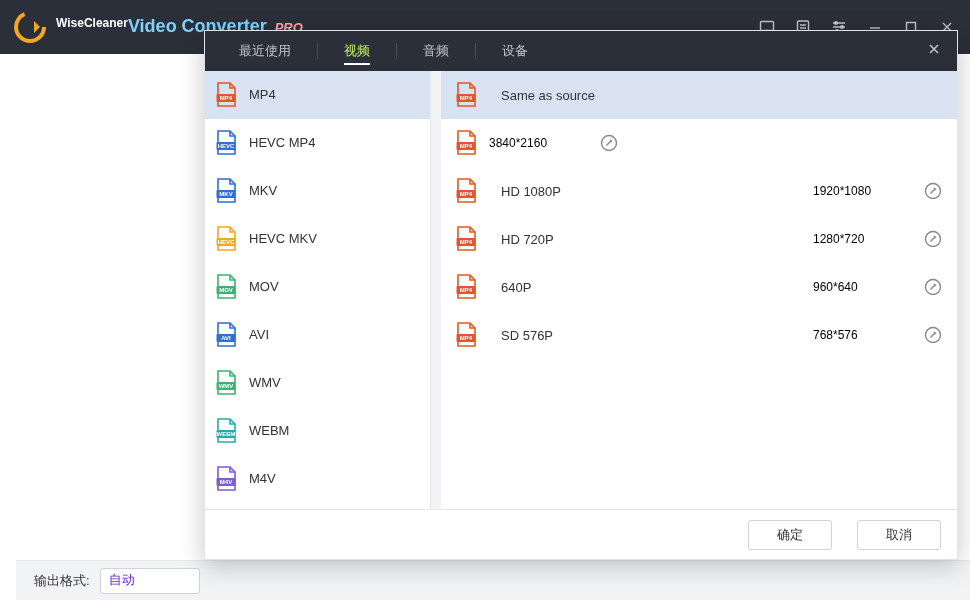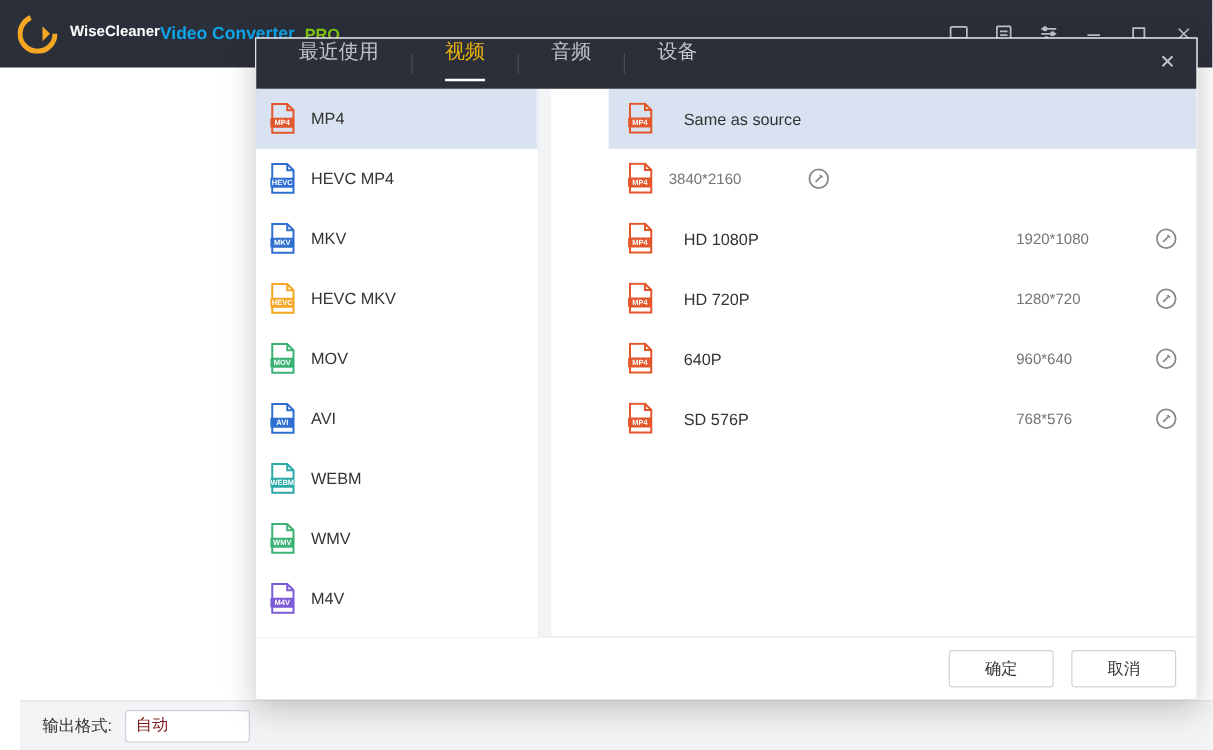--- a/index.html
+++ b/index.html
@@ -3,62 +3,62 @@
 <meta charset="utf-8">
 <style>
 * { margin: 0; padding: 0; box-sizing: border-box; font-family: "Microsoft YaHei", Arial, sans-serif; }
 body { width: 970px; height: 600px; overflow: hidden; background: #fff; position: relative; }
 
 
 .titlebar { height: 54px; background: #2b2f3a; display: flex; align-items: center; padding: 0 14px; }
 .logo { width: 32px; height: 32px; margin-right: 10px; display: flex; align-items: center; justify-content: center; }
 .brand { display: flex; flex-direction: row; line-height: 1.1; }
 .brand-top { color: #fff; font-size: 12px; font-weight: 600; }
-.brand-bottom { color: #0ea5e9; font-size: 14px; font-weight: 700; }
-.pro-badge { color: #84cc16; font-weight: 700; font-size: 13px; margin-left: 8px; }
+.brand-bottom { color: #7dd3fc; font-size: 18px; font-weight: 700; }
+.pro-badge { color: #fca5a5; font-weight: 700; font-style: italic; font-size: 13px; margin-left: 8px; }
 .title-controls { margin-left: auto; display: flex; gap: 18px; align-items: center; }
 .title-controls span { color: #c0c4cc; font-size: 14px; cursor: pointer; display: inline-flex; width: 18px; height: 18px; align-items: center; justify-content: center; }
 
 
 .panel { position: absolute; top: 30px; left: 204px; right: 12px; bottom: 40px; background: #fff; box-shadow: 0 6px 24px rgba(0,0,0,0.22); border: 1px solid #e0e3e8; display: flex; flex-direction: column; }
 
 
 .tabbar { height: 40px; background: #2b2f3a; display: flex; align-items: center; padding: 0 20px; position: relative; }
-.tab { color: #c0c4cc; font-size: 16px; padding: 0 14px; height: 40px; display: flex; align-items: flex-start; cursor: pointer; position: relative; }
-.tab.active { color: #eab308; }
+.tab { color: #c0c4cc; font-size: 13px; padding: 0 14px; height: 40px; display: flex; align-items: center; cursor: pointer; position: relative; }
+.tab.active { color: #bef264; }
 .tab.active::after { content: ""; position: absolute; bottom: 6px; left: 14px; right: 14px; height: 2px; background: #fff; }
 .tab-sep { width: 1px; height: 16px; background: #4a4e58; margin: 0 12px; }
 .tab-close { position: absolute; right: 16px; color: #c0c4cc; font-size: 16px; cursor: pointer; }
 
 
 .panel-body { flex: 1; display: flex; overflow: hidden; background: #f3f4f6; }
 .left-col { width: 226px; background: #fff; border-right: 1px solid #e5e7eb; overflow-y: auto; }
 .left-col::-webkit-scrollbar { width: 8px; }
 .left-col::-webkit-scrollbar-thumb { background: #d0d3d9; border-radius: 4px; }
 .right-col { flex: 1; background: #fff; margin-left: 10px; overflow: hidden; }
 
 .fmt-item { height: 48px; display: flex; align-items: center; padding: 0 10px; cursor: pointer; border-bottom: 1px solid transparent; }
 .fmt-item.sel { background: #d8e2f0; }
 .fmt-icon { width: 22px; height: 26px; margin-right: 12px; flex-shrink: 0; }
 .fmt-label { font-size: 13px; color: #333; }
 
-.res-item { height: 48px; display: flex; align-items: center; padding: 0 14px; cursor: pointer; margin-left: 46px; }
+.res-item { height: 48px; display: flex; align-items: center; padding: 0 14px; cursor: pointer; }
 .res-item.sel { background: #d8e2f0; }
 .res-name { font-size: 13px; color: #333; margin-left: 12px; flex: 1; }
-.res-dim { font-size: 12px; color: #737373; width: 110px; text-align: left; }
+.res-dim { font-size: 12px; color: #000000; width: 110px; text-align: left; }
 .res-edit { width: 20px; height: 20px; color: #888; display: flex; align-items: center; justify-content: center; cursor: pointer; }
 
 
-.panel-footer { height: 50px; border-top: 1px solid #e5e7eb; display: flex; align-items: center; justify-content: flex-end; padding: 0 16px; gap: 14px; background: #fff; }
+.panel-footer { height: 50px; border-top: 1px solid #e5e7eb; display: flex; align-items: center; justify-content: flex-end; padding: 0 16px; gap: 25px; background: #fff; }
 .btn { height: 30px; padding: 0 28px; border: 1px solid #d0d3d9; background: #fff; border-radius: 3px; font-size: 13px; color: #333; cursor: pointer; }
 
 
 .statusbar { position: absolute; left: 16px; right: 0; bottom: 0; height: 40px; background: #f2f3f5; border-top: 1px solid #e5e7eb; display: flex; align-items: center; padding: 0 18px; }
 .status-label { font-size: 13px; color: #333; margin-right: 10px; }
-.status-select { font-size: 13px; color: #7f1d1d; height: 26px; padding: 2px 20px 6px 8px; border: 1px solid #d0d3d9; border-radius: 3px; background: #fff; min-width: 100px; }
+.status-select { font-size: 13px; color: #6d28d9; height: 26px; padding: 2px 20px 6px 8px; border: 1px solid #d0d3d9; border-radius: 3px; background: #fff; min-width: 100px; }
 
 
 .file-svg { width: 100%; height: 100%; }
 </style>
 </head>
 <body>
 
 <div class="titlebar">
   <div class="logo">
     <svg viewBox="0 0 32 32">
@@ -193,38 +193,38 @@
     <span class="fmt-icon"><svg class="file-svg" viewBox="0 0 22 26">
     <path d="M3 1 H15 L20 6 V24 H3 Z" fill="none" stroke="#2f6fd1" stroke-width="1.6"></path>
     <path d="M15 1 V6 H20" fill="none" stroke="#2f6fd1" stroke-width="1.6"></path>
     <rect x="1.5" y="12" width="19" height="8" rx="1" fill="#2f6fd1"></rect>
     <text x="11" y="18" font-size="6" font-weight="700" fill="#fff" text-anchor="middle" font-family="Arial">AVI</text>
   </svg></span>
     <span class="fmt-label">AVI</span>
         </div>
         <div class="fmt-item">
     <span class="fmt-icon"><svg class="file-svg" viewBox="0 0 22 26">
+    <path d="M3 1 H15 L20 6 V24 H3 Z" fill="none" stroke="#3bb273" stroke-width="1.6"></path>
+    <path d="M15 1 V6 H20" fill="none" stroke="#3bb273" stroke-width="1.6"></path>
+    <rect x="1.5" y="12" width="19" height="8" rx="1" fill="#3bb273"></rect>
+    <text x="11" y="18" font-size="6" font-weight="700" fill="#fff" text-anchor="middle" font-family="Arial">WMV</text>
+  </svg></span>
+    <span class="fmt-label">WMV</span>
+        </div>
+        <div class="fmt-item">
+    <span class="fmt-icon"><svg class="file-svg" viewBox="0 0 22 26">
     <path d="M3 1 H15 L20 6 V24 H3 Z" fill="none" stroke="#2aa9a9" stroke-width="1.6"></path>
     <path d="M15 1 V6 H20" fill="none" stroke="#2aa9a9" stroke-width="1.6"></path>
     <rect x="1.5" y="12" width="19" height="8" rx="1" fill="#2aa9a9"></rect>
     <text x="11" y="18" font-size="6" font-weight="700" fill="#fff" text-anchor="middle" font-family="Arial">WEBM</text>
   </svg></span>
     <span class="fmt-label">WEBM</span>
         </div>
         <div class="fmt-item">
     <span class="fmt-icon"><svg class="file-svg" viewBox="0 0 22 26">
-    <path d="M3 1 H15 L20 6 V24 H3 Z" fill="none" stroke="#3bb273" stroke-width="1.6"></path>
-    <path d="M15 1 V6 H20" fill="none" stroke="#3bb273" stroke-width="1.6"></path>
-    <rect x="1.5" y="12" width="19" height="8" rx="1" fill="#3bb273"></rect>
-    <text x="11" y="18" font-size="6" font-weight="700" fill="#fff" text-anchor="middle" font-family="Arial">WMV</text>
-  </svg></span>
-    <span class="fmt-label">WMV</span>
-        </div>
-        <div class="fmt-item">
-    <span class="fmt-icon"><svg class="file-svg" viewBox="0 0 22 26">
     <path d="M3 1 H15 L20 6 V24 H3 Z" fill="none" stroke="#7b5bd6" stroke-width="1.6"></path>
     <path d="M15 1 V6 H20" fill="none" stroke="#7b5bd6" stroke-width="1.6"></path>
     <rect x="1.5" y="12" width="19" height="8" rx="1" fill="#7b5bd6"></rect>
     <text x="11" y="18" font-size="6" font-weight="700" fill="#fff" text-anchor="middle" font-family="Arial">M4V</text>
   </svg></span>
     <span class="fmt-label">M4V</span>
         </div>
         <div class="fmt-item">
     
     </div>

